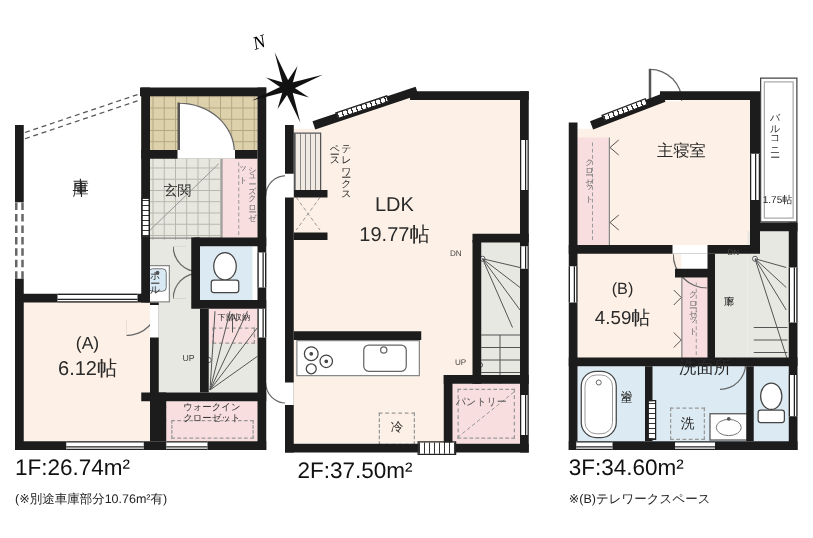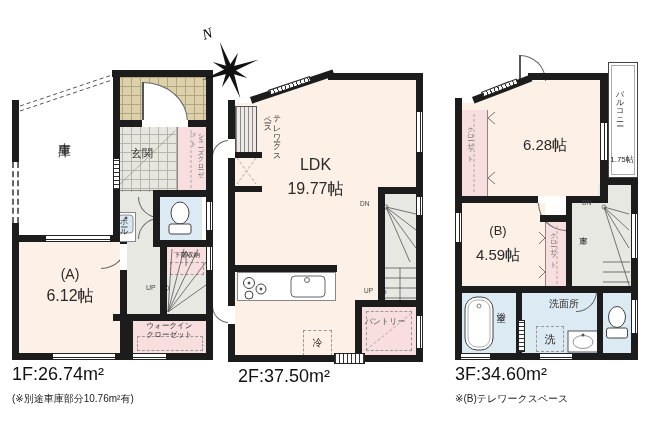--- a/index.html
+++ b/index.html
@@ -212,31 +212,31 @@
 
   <div class="arc tr solid" style="left:520px;top:55px;width:26px;height:26px;"></div>
   <div class="abs" style="left:519px;top:55px;width:2px;height:26px;background:#555;z-index:3;"></div>
   <div class="arc bl" style="left:538px;top:203px;width:28px;height:28px;"></div>
   <div class="arc br" style="left:576px;top:291px;width:21px;height:21px;"></div>
   <div class="win-hatch-v" style="left:518px;top:320px;width:7px;height:32px;"></div>
   <div class="dashbox" style="left:536px;top:326px;width:28px;height:26px;">
     <span class="lab" style="position:static;font-size:11px;">洗</span>
   </div>
 
-  <span class="lab ctr" style="left:500px;top:136px;width:90px;font-size:15px;">6.28帖</span>
+  <span class="lab ctr" style="left:505px;top:114px;width:80px;font-size:13px;">主寝室</span>
   <span class="lab vtext" style="left:615px;top:85px;height:62px;font-size:8px;letter-spacing:0;">バルコニー</span>
   <span class="lab ctr" style="left:604px;top:155px;width:36px;font-size:8px;">1.75帖</span>
   <span class="lab vtext" style="left:467px;top:122px;height:62px;font-size:6.5px;letter-spacing:0;color:#666;">クローゼット</span>
   <span class="lab ctr" style="left:468px;top:224px;width:60px;font-size:13px;">(B)</span>
   <span class="lab ctr" style="left:461px;top:246px;width:74px;font-size:15px;">4.59帖</span>
   <span class="lab vtext" style="left:550px;top:228px;height:58px;font-size:6.5px;letter-spacing:0;color:#666;">クローゼット</span>
   <span class="lab vtext" style="left:578px;top:230px;height:28px;font-size:8px;">廊下</span>
   <span class="lab" style="left:582px;top:199px;font-size:6.5px;color:#444;">DN</span>
   <span class="lab vtext" style="left:496px;top:305px;height:32px;font-size:9px;">浴室</span>
-  <span class="lab ctr" style="left:533px;top:298px;width:62px;font-size:10px;">洗面所</span>
+  <span class="lab ctr" style="left:533px;top:285px;width:62px;font-size:14px;">洗面所</span>
   <div class="footer" style="left:455px;top:364px;">3F:34.60m²</div>
   <div class="note" style="left:455px;top:392px;">※(B)テレワークスペース</div>
 
   <svg class="overlay" width="650" height="430" viewBox="0 0 650 430">
 
     <g stroke="#555" stroke-width="1" stroke-dasharray="4,3">
       <line x1="20" y1="106" x2="112" y2="75"></line>
       <line x1="20" y1="111" x2="112" y2="80"></line>
     </g>
 

